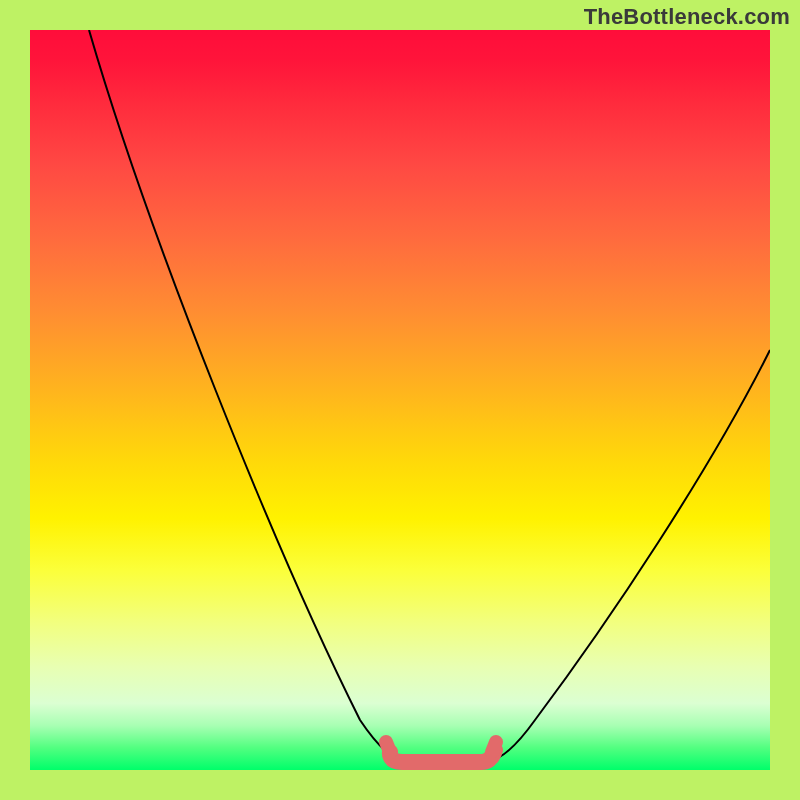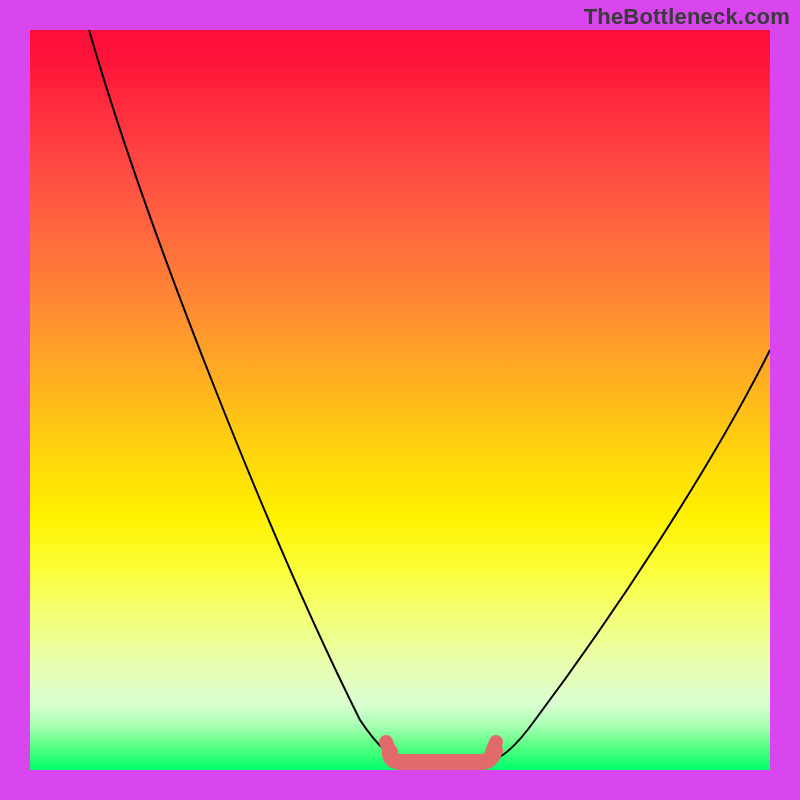--- a/index.html
+++ b/index.html
@@ -8,21 +8,21 @@
     width: 800px;
     height: 800px;
     background: #000;
     overflow: hidden;
     font-family: Arial, Helvetica, sans-serif;
   }
   .frame {
     position: relative;
     width: 800px;
     height: 800px;
-    background: #d946ef;
+    background: #bef264;
   }
   .watermark {
     position: absolute;
     top: 4px;
     right: 10px;
     color: #3a3a3a;
     font-size: 22px;
     font-weight: 600;
     letter-spacing: 0.2px;
     z-index: 5;

